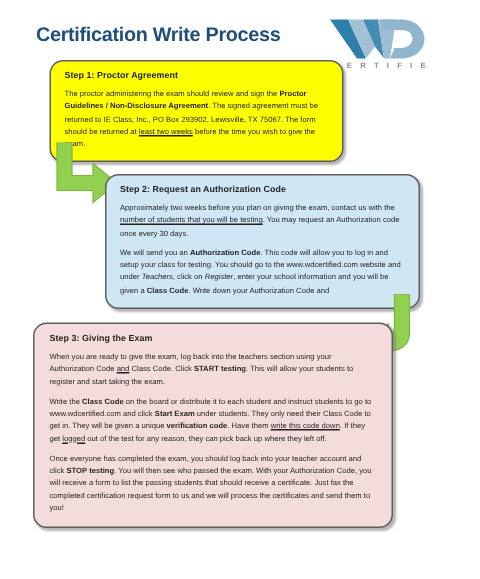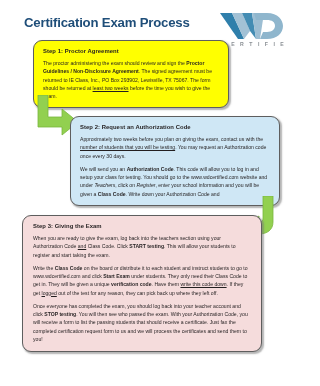--- a/index.html
+++ b/index.html
@@ -112,21 +112,21 @@
   }
   #arrow1 { left: 36px; top: 95px; }
   #arrow2 { left: 233px; top: 196px; }
 </style>
 </head>
 <body>
 
 <div class="page">
 
   <div class="header">
-    <div class="page-title">Certification Exam Process</div>
+    <div class="page-title">Certification Write Process</div>
 
     <div class="logo">
       <svg class="logo-mark" width="64" height="32" viewBox="0 0 64 32">
 
         <polygon points="0,2 12,2 24,28 18,28" fill="#2f7fab"></polygon>
 
         <polygon points="12,2 22,2 30,20 24,28" fill="#9dbed3" opacity="0.95"></polygon>
 
         <polygon points="22,2 32,2 36,28 30,20" fill="#2f7fab" opacity="0.9"></polygon>
 

